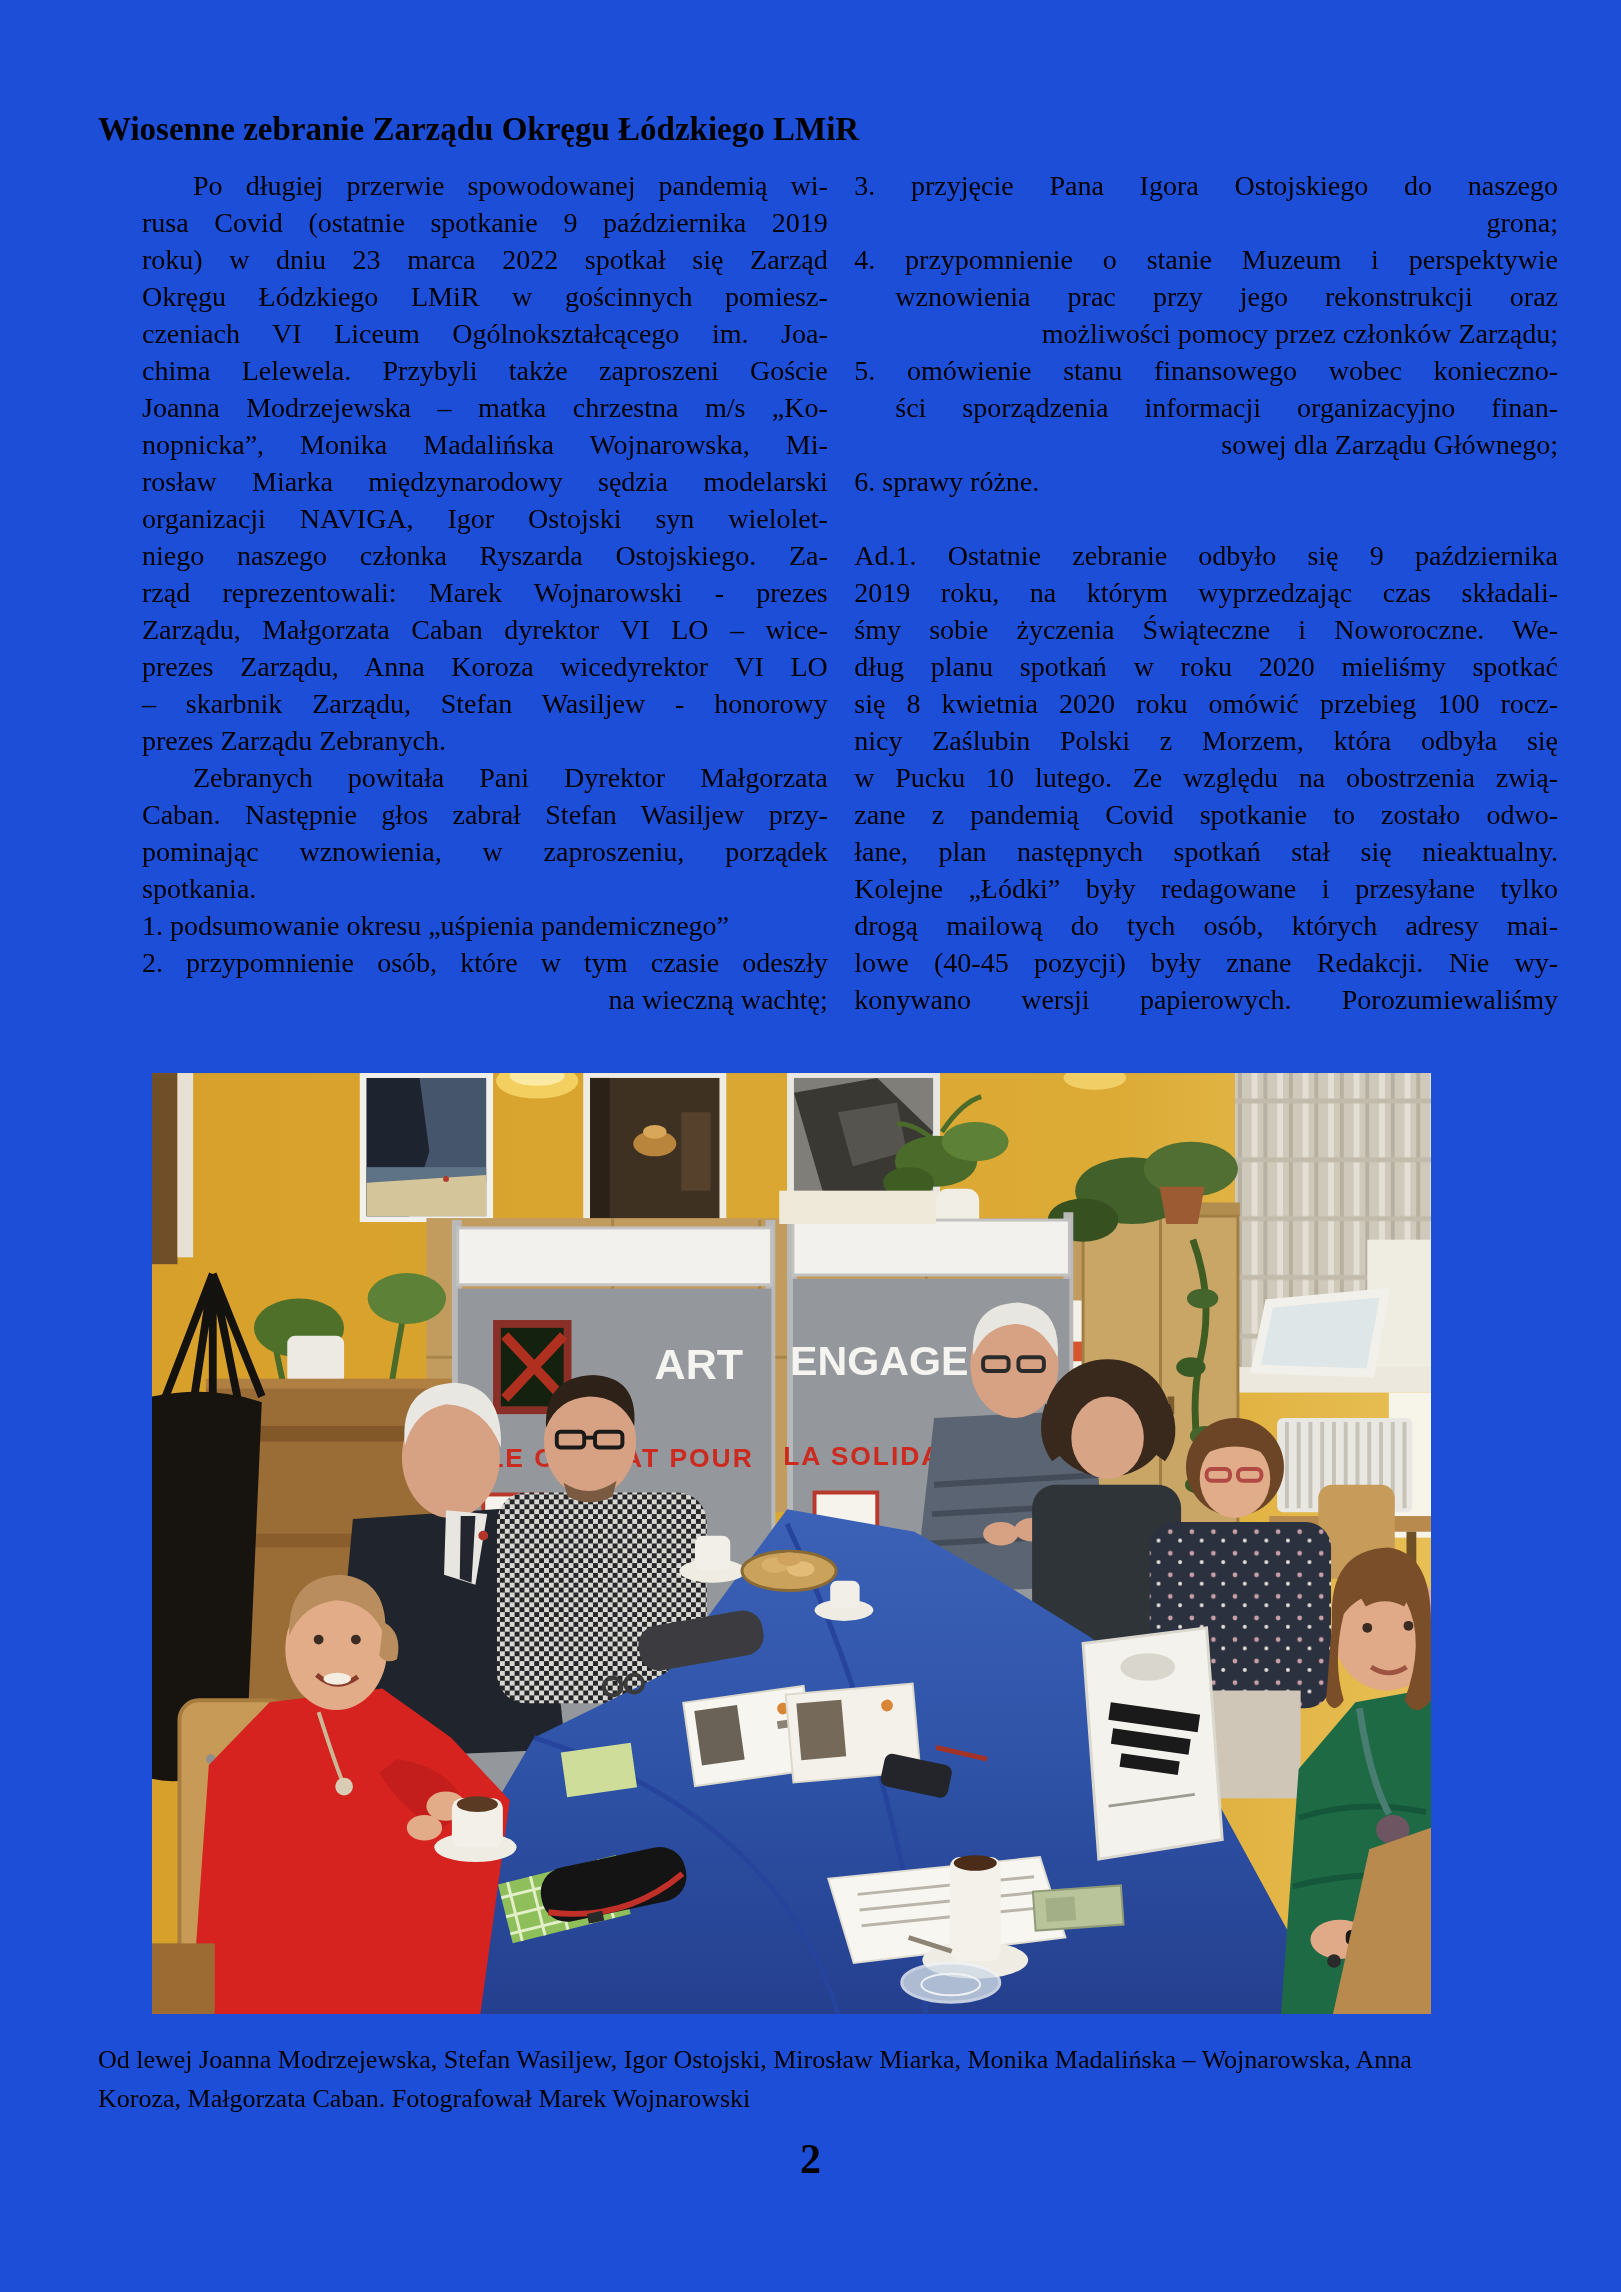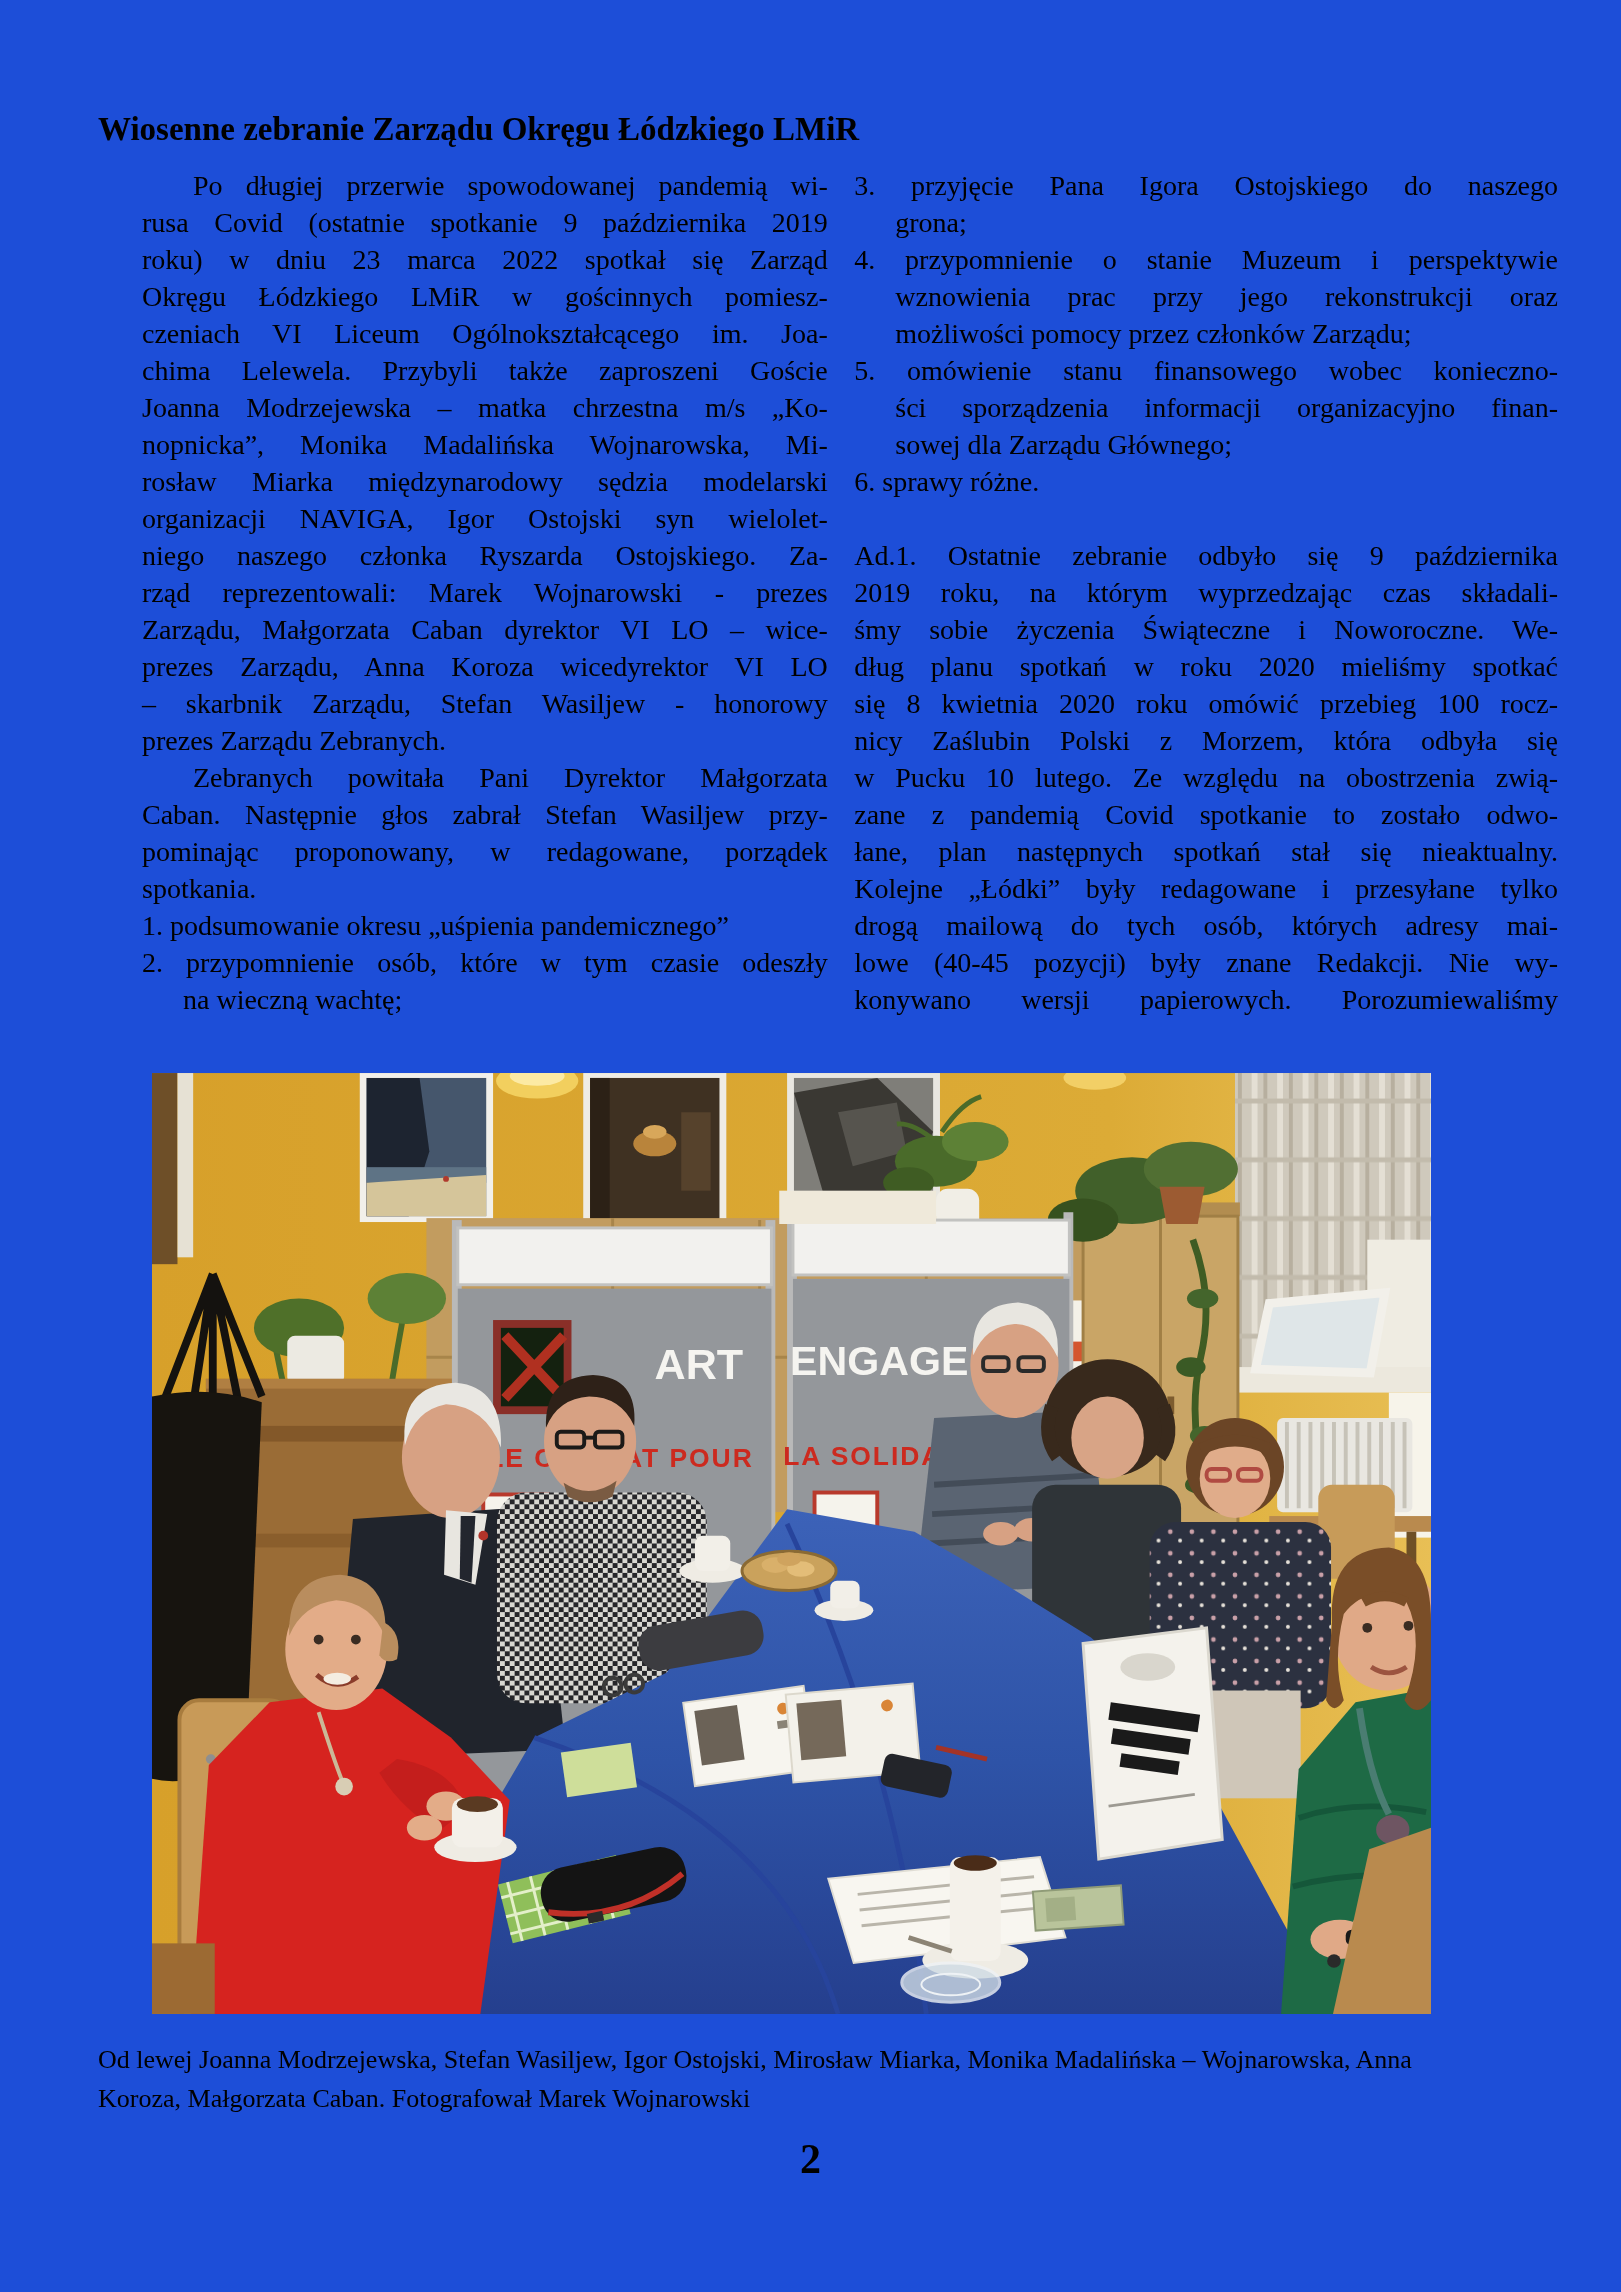--- a/index.html
+++ b/index.html
@@ -20,21 +20,21 @@
     position:absolute;left:98px;top:167px;width:1416px;
     display:flex;
     margin-left:44px;
   }
   .col{font-size:28px;line-height:37px;}
   .col-left{width:686px;margin-right:26.5px;}
   .col-right{width:704px;}
   .ln{height:37px;overflow:visible;}
   .ln.j{text-align:justify;text-align-last:justify;}
   .ln.i{text-indent:51px;}
-  .ln.h{padding-left:41px;}
+  .ln.h{padding-left:41px;text-align:right;}
   .photo-wrap{
     position:absolute;left:152px;top:1073px;width:1279px;height:941px;border-radius:18px;
   }
   .photo-wrap svg{display:block;width:1279px;height:941px;}
   .caption{
     position:absolute;left:98px;top:2045px;width:1433px;
     font-size:26px;
   }
   .caption .ln{height:39px;}
   .pagenum{
@@ -62,21 +62,21 @@
         <div class="ln j">rosław Miarka międzynarodowy sędzia modelarski</div>
         <div class="ln j">organizacji NAVIGA, Igor Ostojski syn wielolet-</div>
         <div class="ln j">niego naszego członka Ryszarda Ostojskiego. Za-</div>
         <div class="ln j">rząd reprezentowali: Marek Wojnarowski - prezes</div>
         <div class="ln j">Zarządu, Małgorzata Caban dyrektor VI LO – wice-</div>
         <div class="ln j">prezes Zarządu, Anna Koroza wicedyrektor VI LO</div>
         <div class="ln j">– skarbnik Zarządu, Stefan Wasiljew - honorowy</div>
         <div class="ln">prezes Zarządu Zebranych.</div>
         <div class="ln j i">Zebranych powitała Pani Dyrektor Małgorzata</div>
         <div class="ln j">Caban. Następnie głos zabrał Stefan Wasiljew przy-</div>
-        <div class="ln j">pominając proponowany, w redagowane, porządek</div>
+        <div class="ln j">pominając wznowienia, w zaproszeniu, porządek</div>
         <div class="ln">spotkania.</div>
         <div class="ln">1. podsumowanie okresu „uśpienia pandemicznego”</div>
         <div class="ln j">2. przypomnienie osób, które w tym czasie odeszły</div>
         <div class="ln h">na wieczną wachtę;</div>
       </div>
     <div class="col col-right">
         <div class="ln j">3. przyjęcie Pana Igora Ostojskiego do naszego</div>
         <div class="ln h">grona;</div>
         <div class="ln j">4. przypomnienie o stanie Muzeum i perspektywie</div>
         <div class="ln j h">wznowienia prac przy jego rekonstrukcji oraz</div>

